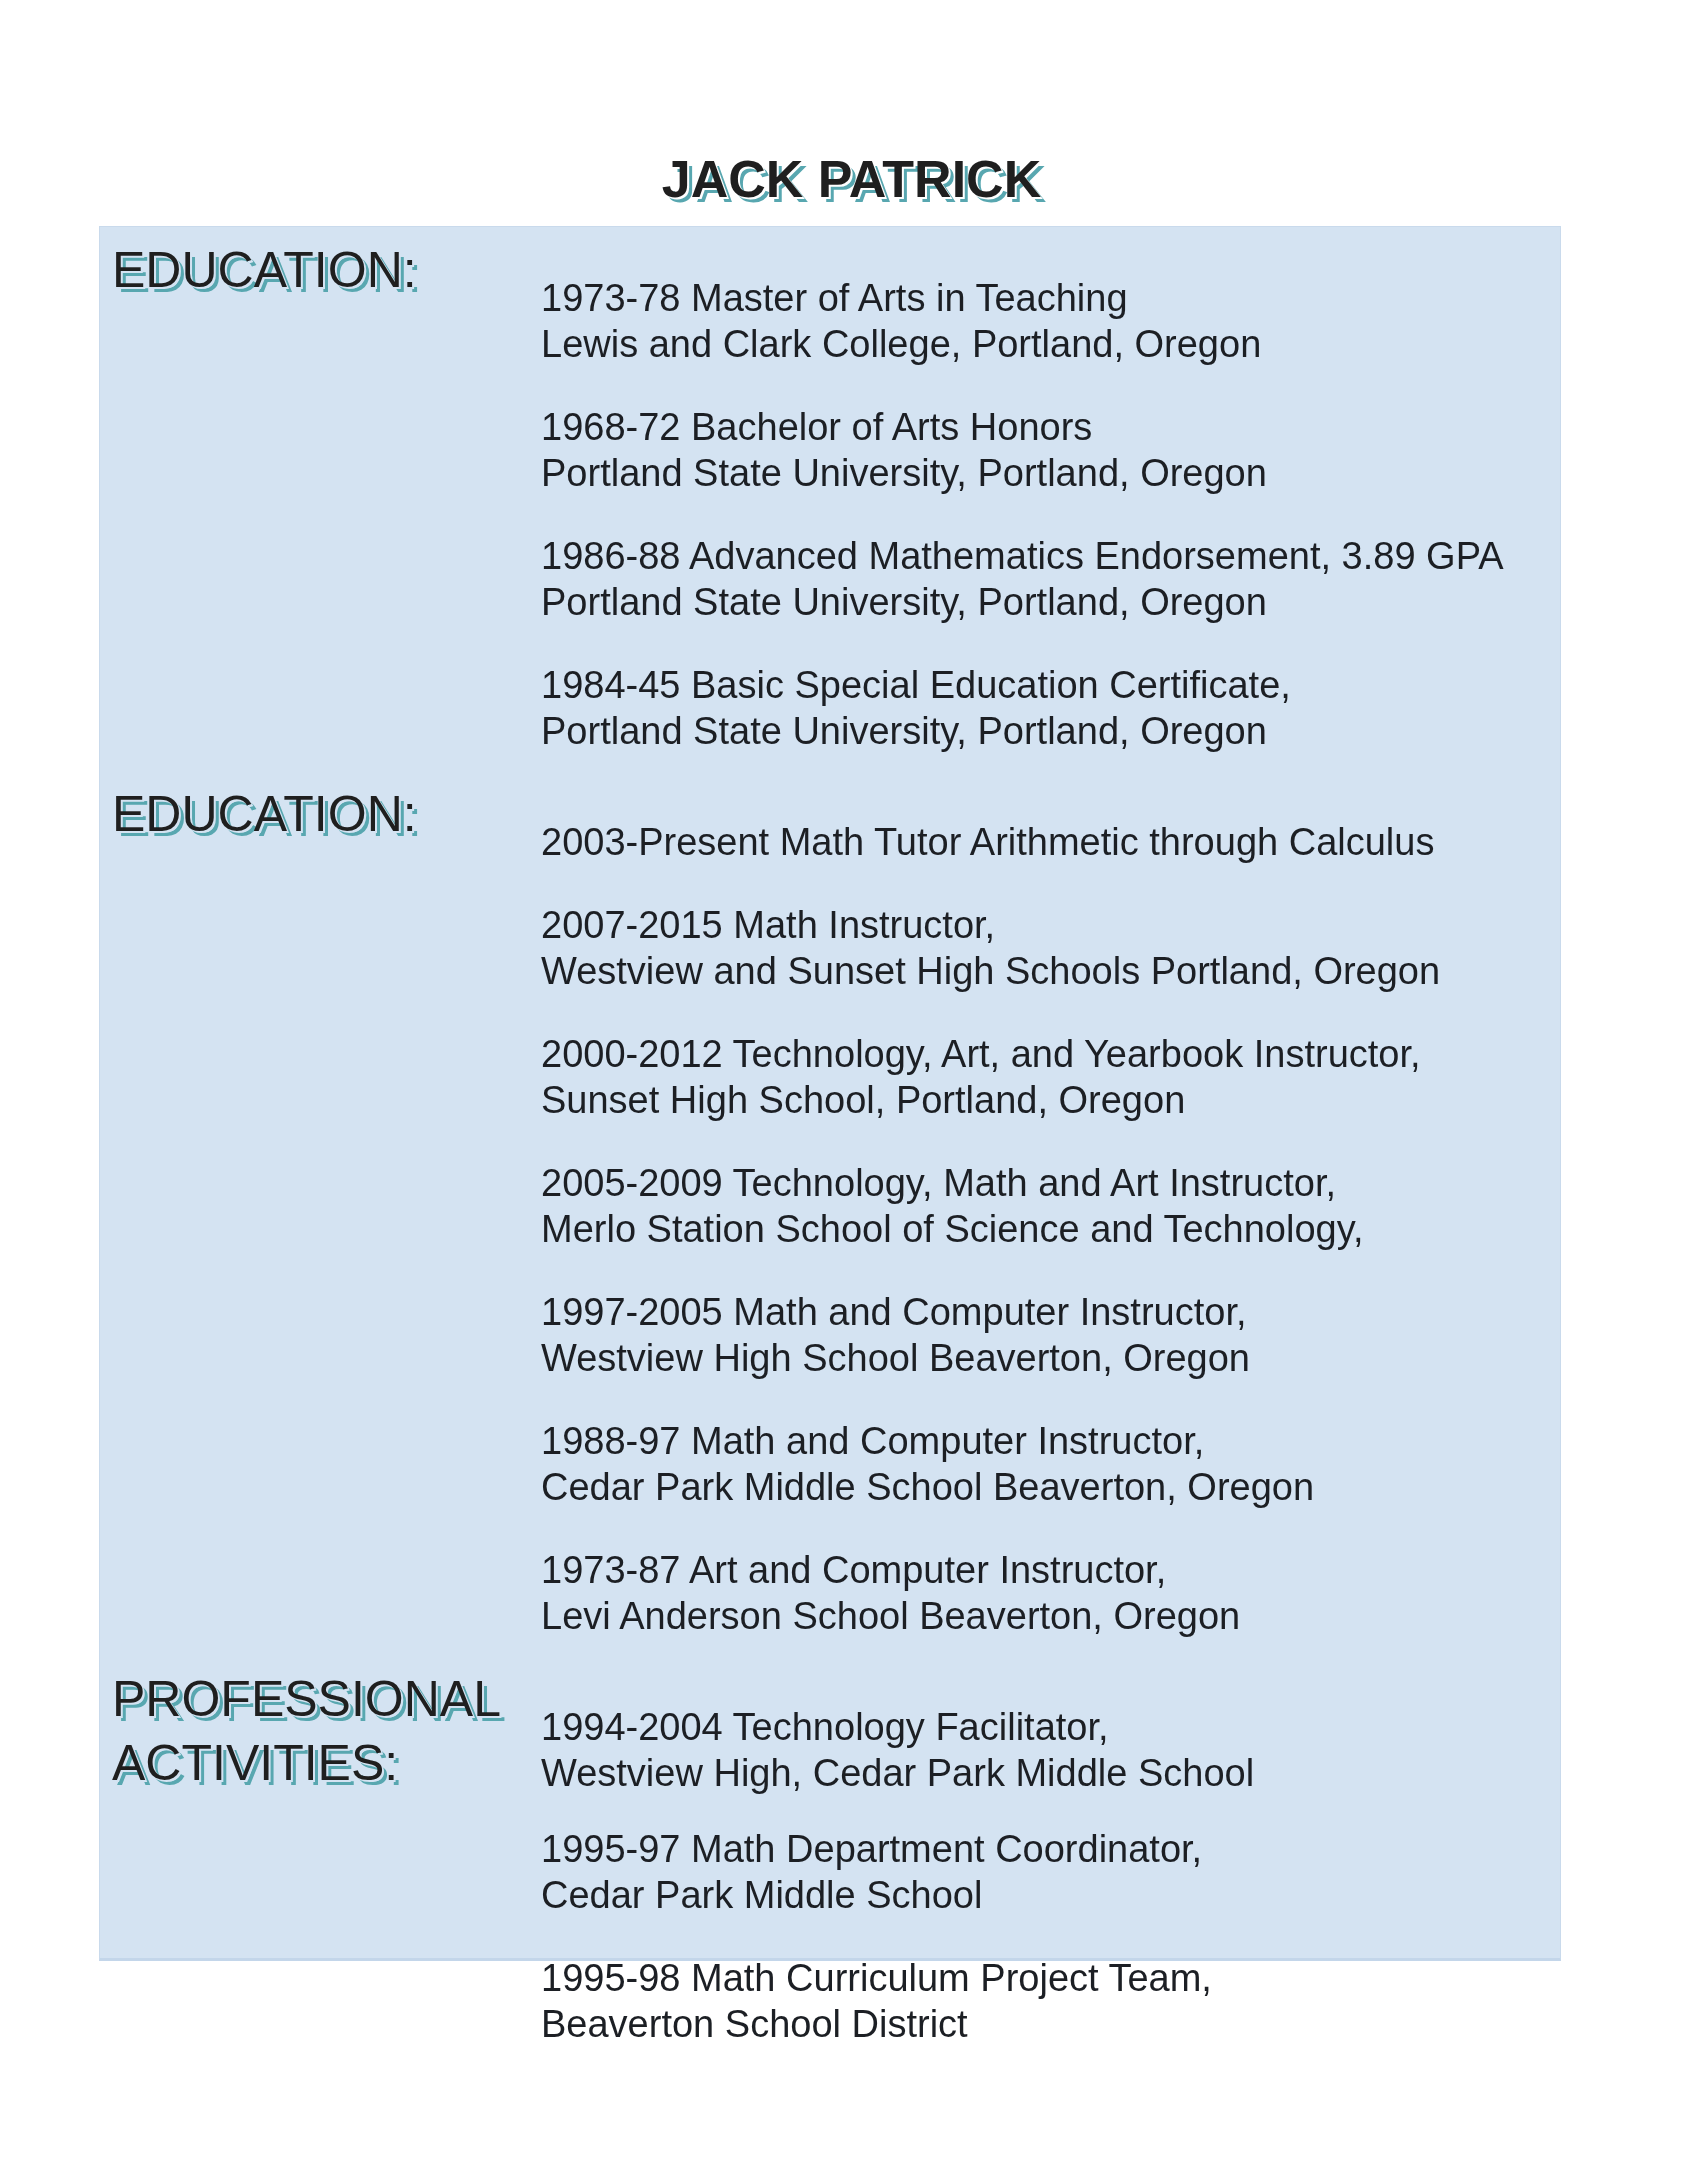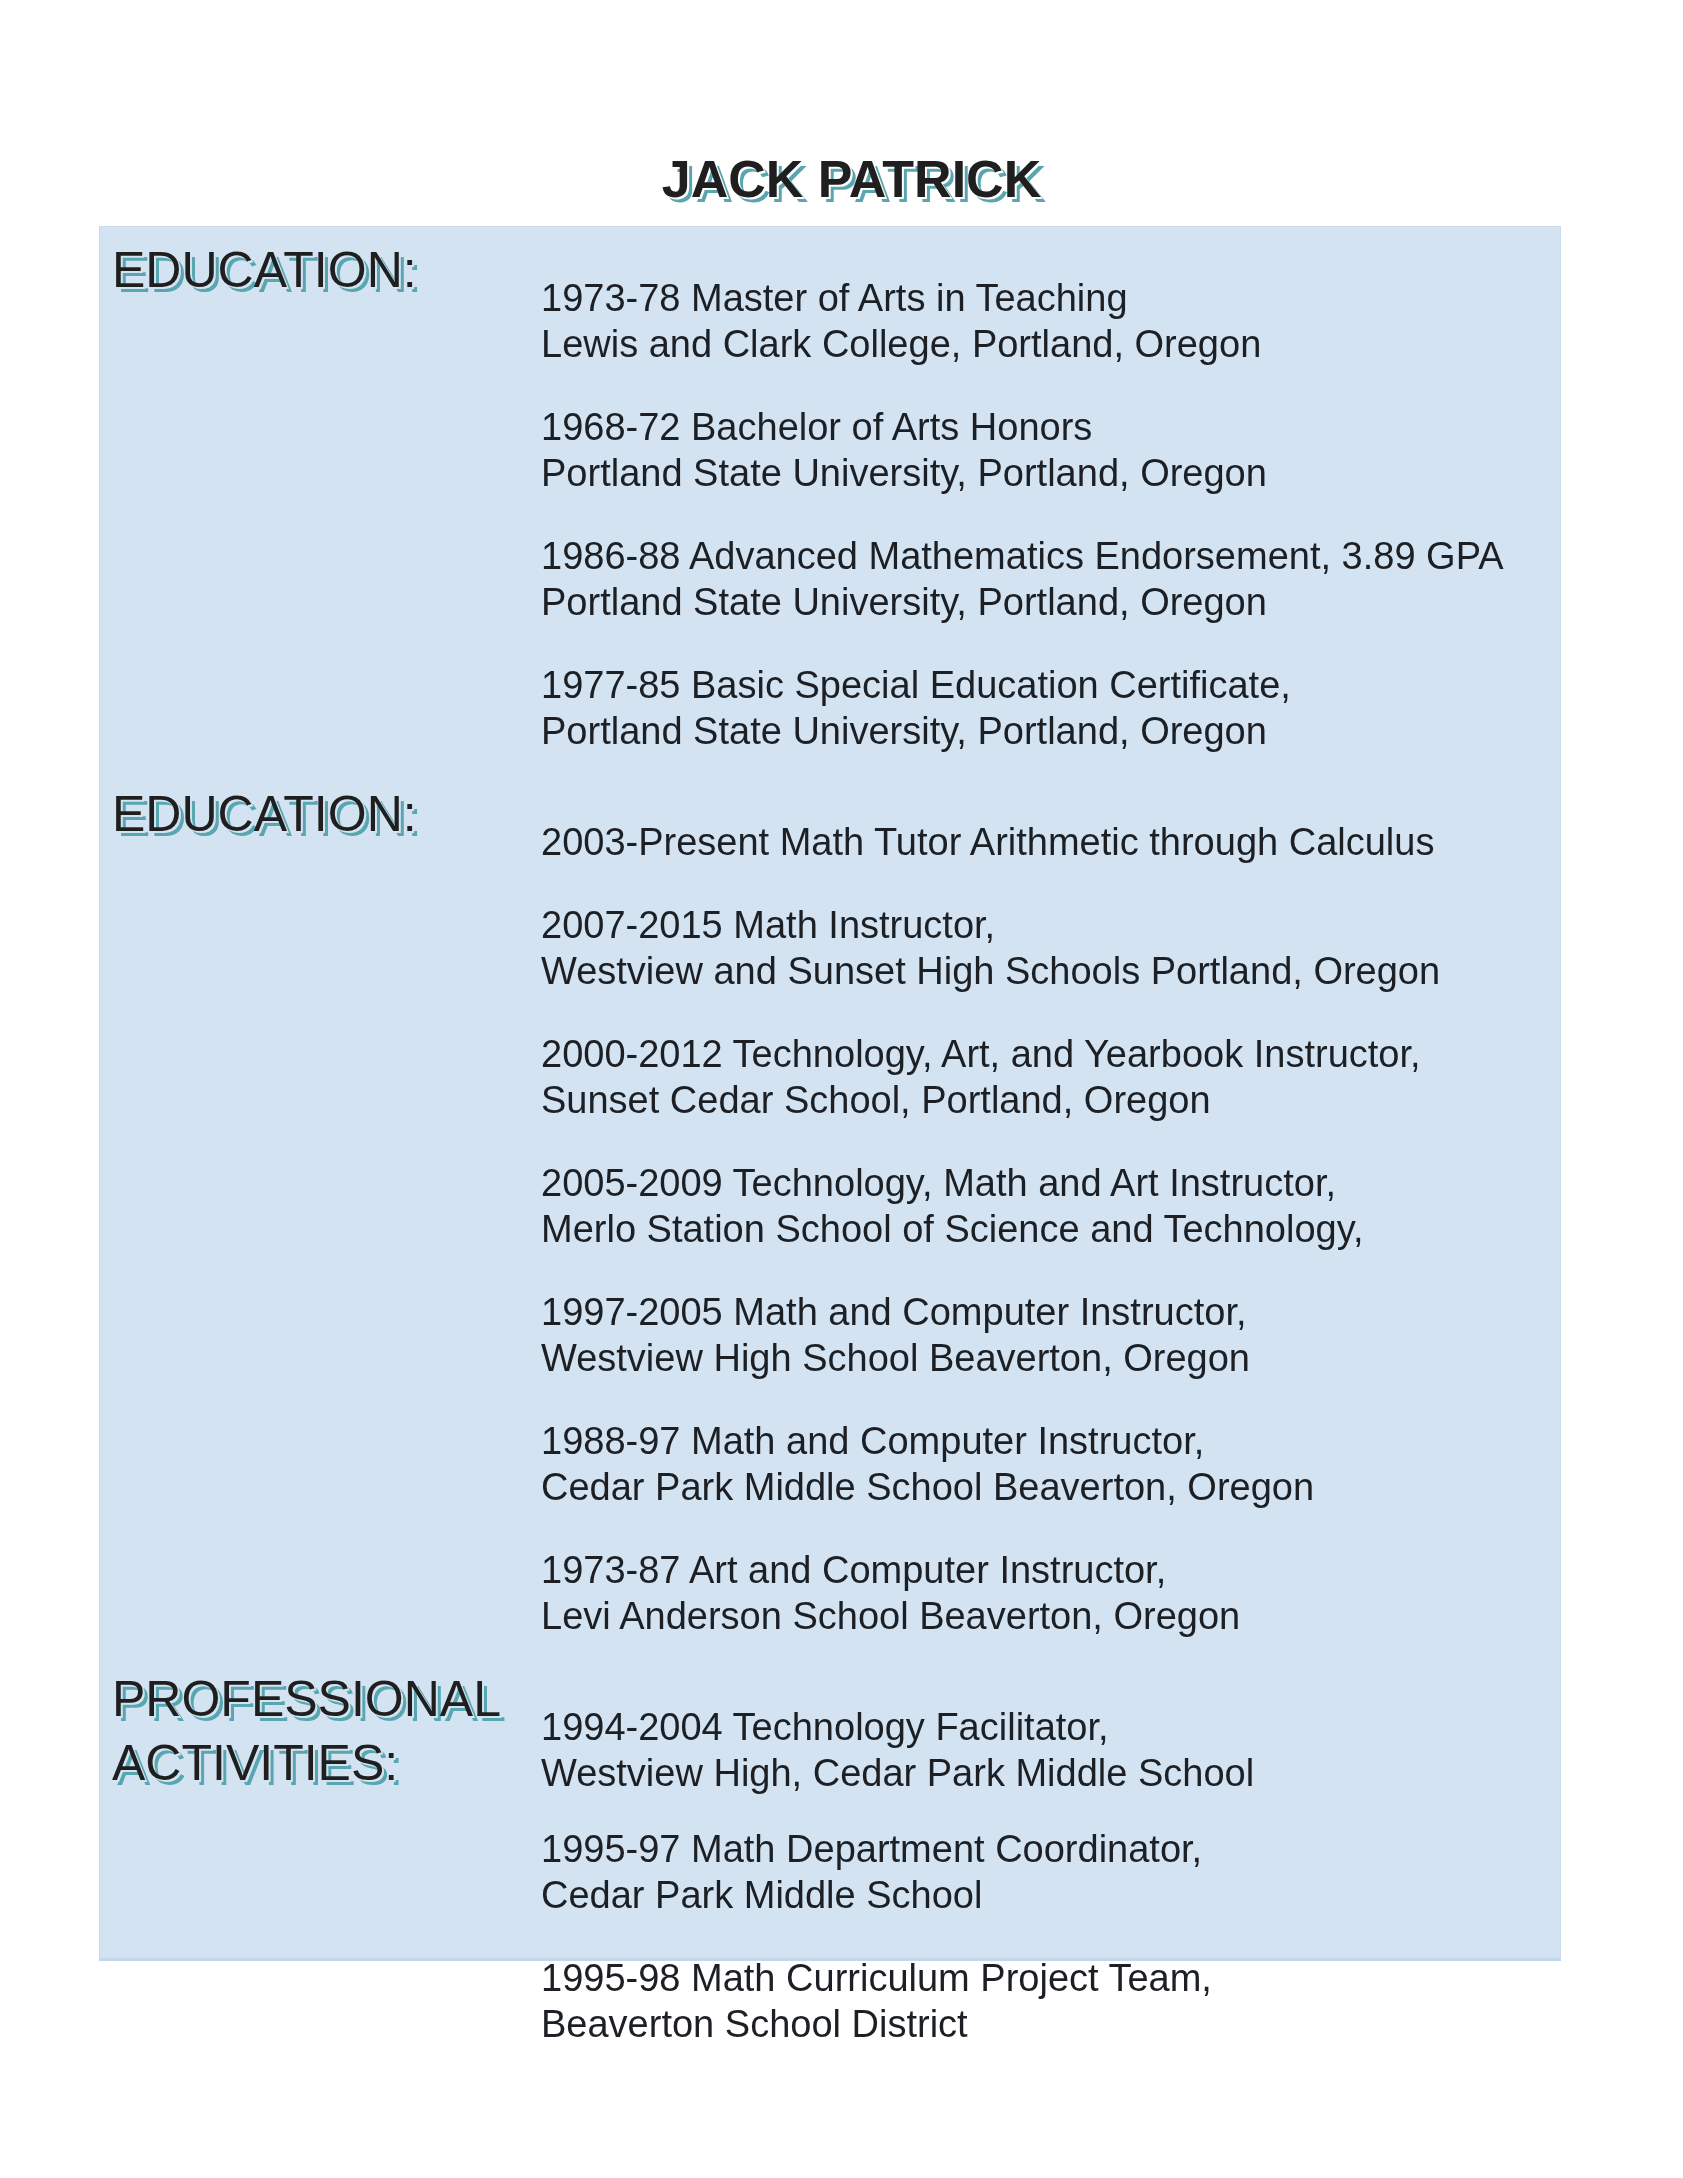--- a/index.html
+++ b/index.html
@@ -82,39 +82,39 @@
         </div>
         <div class="entry">
           <div class="line">1968-72 Bachelor of Arts Honors</div>
           <div class="line">Portland State University, Portland, Oregon</div>
         </div>
         <div class="entry">
           <div class="line">1986-88 Advanced Mathematics Endorsement, 3.89 GPA</div>
           <div class="line">Portland State University, Portland, Oregon</div>
         </div>
         <div class="entry">
-          <div class="line">1977-85 Basic Special Education Certificate,</div>
+          <div class="line">1984-45 Basic Special Education Certificate,</div>
           <div class="line">Portland State University, Portland, Oregon</div>
         </div>
       </div>
     </div>
 
     <div class="section">
       <div class="section-heading">EDUCATION:</div>
       <div class="entries">
         <div class="entry">
           <div class="line">2003-Present Math Tutor Arithmetic through Calculus</div>
         </div>
         <div class="entry">
           <div class="line">2007-2015 Math Instructor,</div>
           <div class="line">Westview and Sunset High Schools Portland, Oregon</div>
         </div>
         <div class="entry">
           <div class="line">2000-2012 Technology, Art, and Yearbook Instructor,</div>
-          <div class="line">Sunset Cedar School, Portland, Oregon</div>
+          <div class="line">Sunset High School, Portland, Oregon</div>
         </div>
         <div class="entry">
           <div class="line">2005-2009 Technology, Math and Art Instructor,</div>
           <div class="line">Merlo Station School of Science and Technology,</div>
         </div>
         <div class="entry">
           <div class="line">1997-2005 Math and Computer Instructor,</div>
           <div class="line">Westview High School Beaverton, Oregon</div>
         </div>
         <div class="entry">

